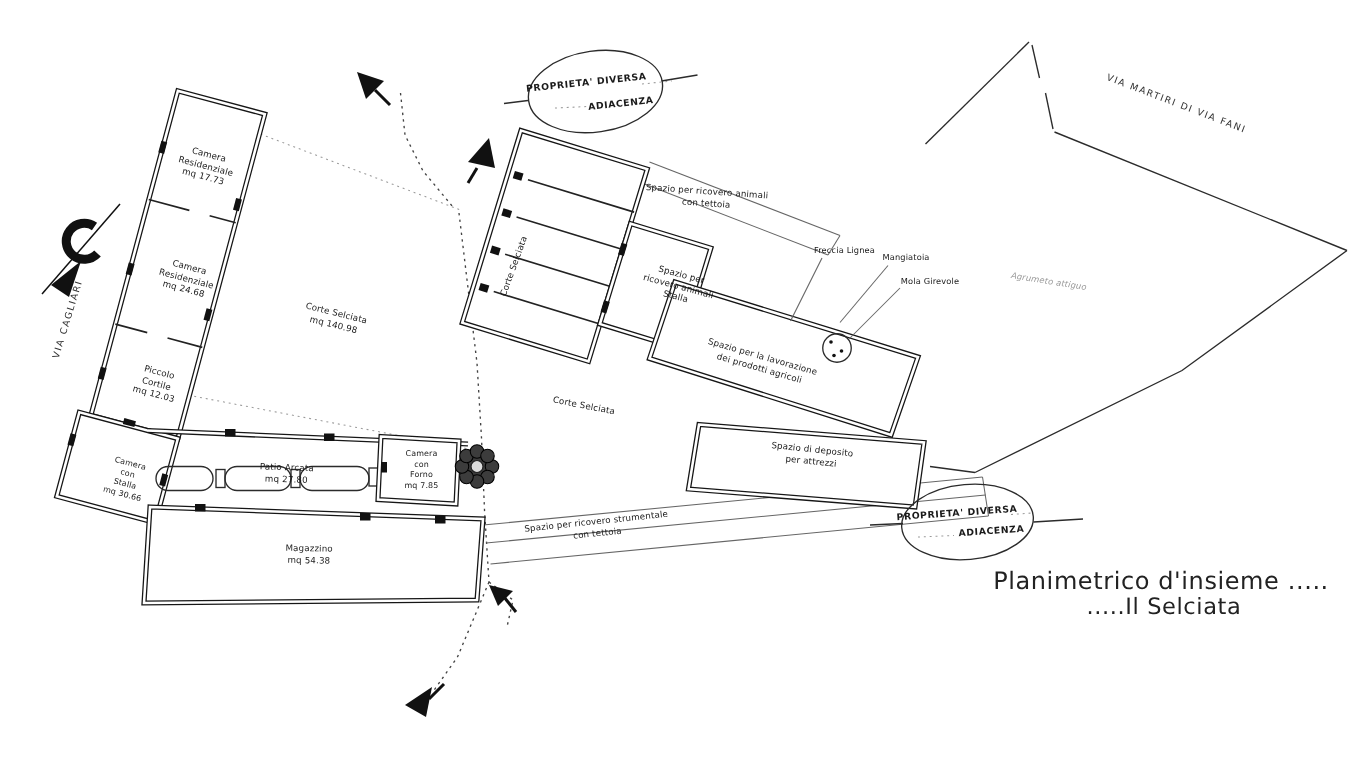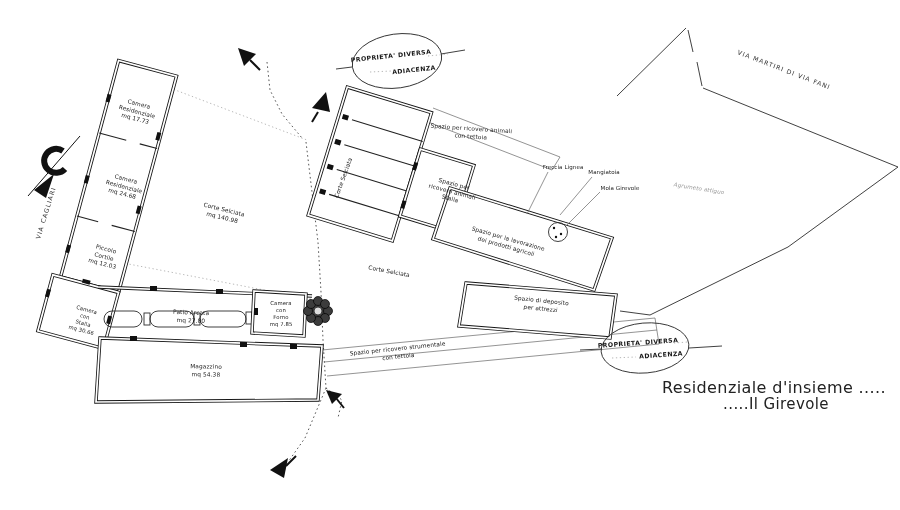--- a/index.html
+++ b/index.html
@@ -246,16 +246,16 @@
 
   <div class="lbl street" style="left:46px;top:213px;--r:-73deg">VIA CAGLIARI</div>
   <div class="lbl street" style="left:784px;top:70px;--r:21deg">VIA MARTIRI DI VIA FANI</div>
 
   <div class="lbl note" style="left:391px;top:56px;--r:-6deg">PROPRIETA' DIVERSA</div>
   <div class="lbl note" style="left:414px;top:70px;--r:-6deg">ADIACENZA</div>
 
   <div class="lbl note" style="left:638px;top:343px;--r:-4deg">PROPRIETA' DIVERSA</div>
   <div class="lbl note" style="left:661px;top:355px;--r:-4deg">ADIACENZA</div>
 
-  <div class="title-line" style="left:774px;top:387px">Residenziale d'insieme .....</div>
-  <div class="title-line l2" style="left:776px;top:404px">.....Il Girevole</div>
+  <div class="title-line" style="left:774px;top:387px">Planimetrico d'insieme .....</div>
+  <div class="title-line l2" style="left:776px;top:404px">.....Il Selciata</div>
 
 </div>
 
 </body></html>

